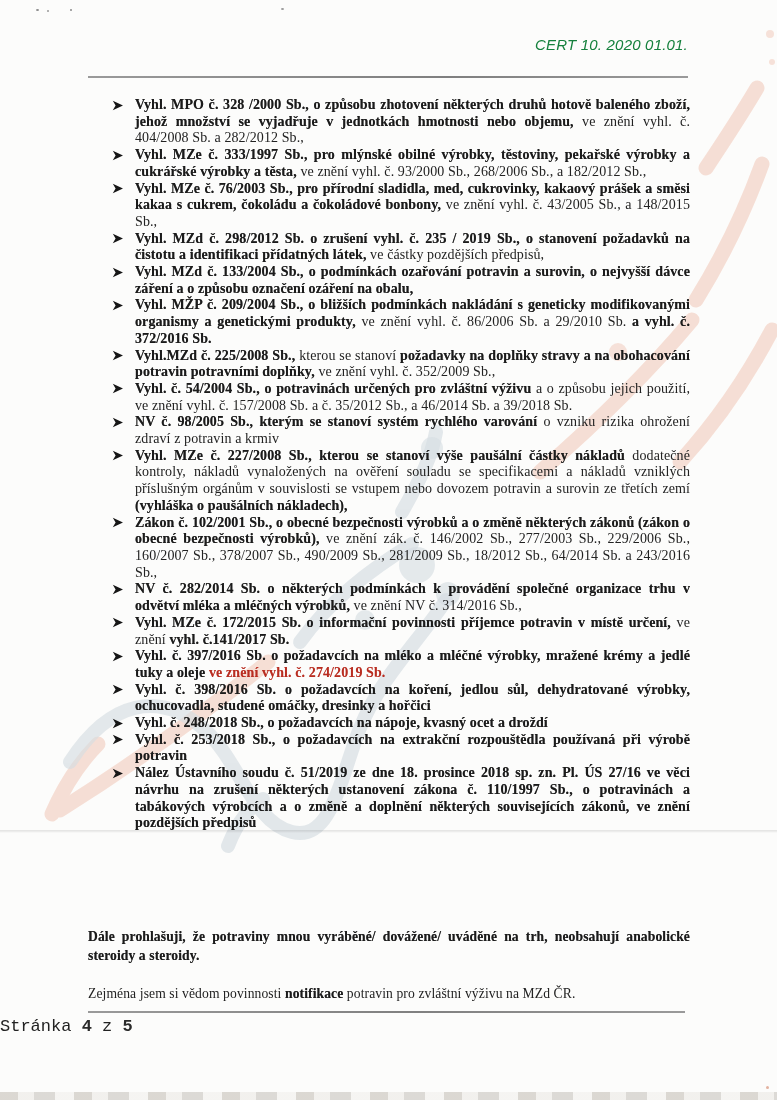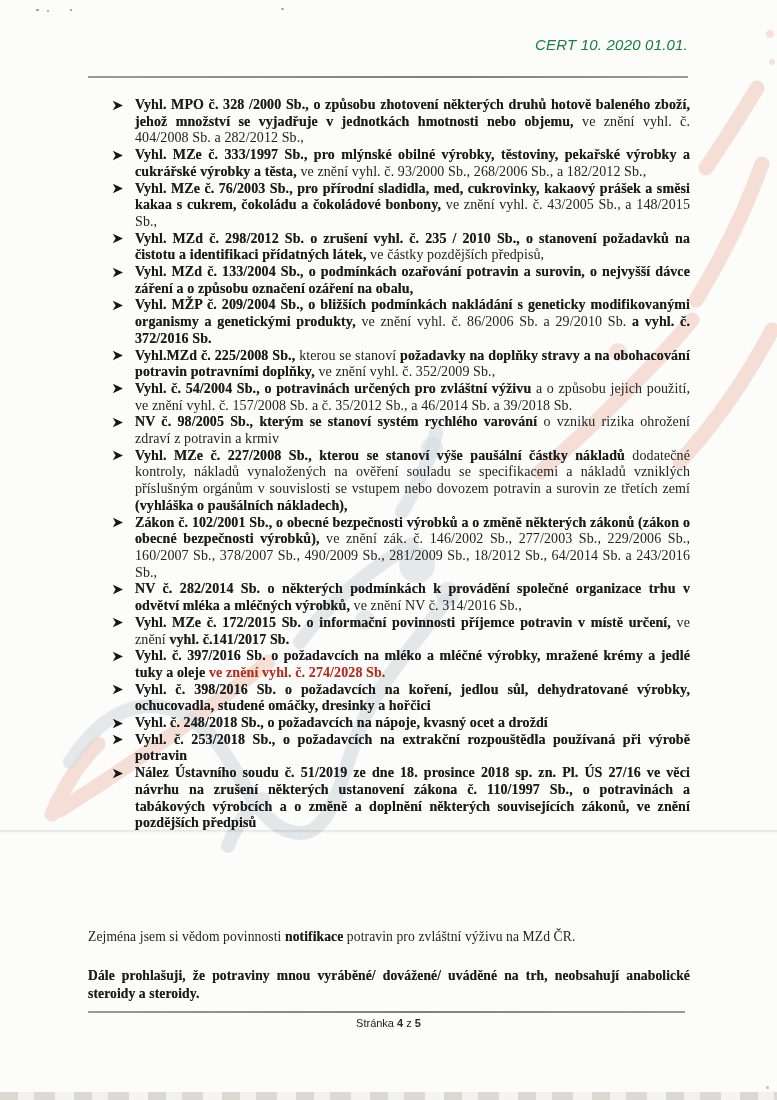--- a/index.html
+++ b/index.html
@@ -49,23 +49,23 @@
     position:absolute;left:88px;top:928px;width:602px;
     font-size:13.6px;line-height:18.5px;
   }
   .closing p{margin:0 0 20px 0;text-align:justify;letter-spacing:.1px;}
 
   .footer-rule{
     position:absolute;left:88px;top:1011px;width:597px;height:2px;
     background:linear-gradient(90deg,#9a9a9a,#808080 55%,#9a9a9a);
   }
   .page-footer{
-    position:absolute;left:0;top:1017px;width:777px;text-align:center;
-    font-family:Liberation Sans, sans-serif;
-    font-size:11px;color:#2a2a2a;
+    position:absolute;left:0;top:1017px;width:777px;
+    font-family:Liberation Mono, monospace;
+    font-size:17px;color:#2a2a2a;
   }
   .page-footer .seg-b{text-shadow:none;}
 
   
   .crease{
     position:absolute;left:0;top:830px;width:777px;height:3px;
     background:linear-gradient(180deg,rgba(0,0,0,.10),rgba(0,0,0,.05) 60%,rgba(0,0,0,0));
   }
   .bottom-band{
     position:absolute;left:0;bottom:0;width:777px;height:8px;
@@ -139,21 +139,21 @@
             </svg>
           </span>
           <div class="itext"><span class="seg-b">Vyhl. MZe č. 76/2003 Sb., pro přírodní sladidla, med, cukrovinky, kakaový prášek a směsi kakaa s cukrem, čokoládu a čokoládové bonbony,</span><span class="seg-r"> ve znění vyhl. č. 43/2005 Sb., a 148/2015 Sb.,</span></div>
         </div>
         <div class="item">
           <span class="marker">
             <svg viewBox="0 0 12 11">
               <path d="M0.8 0.8 L11 5.5 L0.8 10.2 L3.6 5.5 Z" fill="#161616"></path>
             </svg>
           </span>
-          <div class="itext"><span class="seg-b">Vyhl. MZd č. 298/2012 Sb. o zrušení vyhl. č. 235 / 2010 Sb., o stanovení požadavků na čistotu a identifikaci přídatných látek,</span><span class="seg-r"> ve částky pozdějších předpisů,</span></div>
+          <div class="itext"><span class="seg-b">Vyhl. MZd č. 298/2012 Sb. o zrušení vyhl. č. 235 / 2019 Sb., o stanovení požadavků na čistotu a identifikaci přídatných látek,</span><span class="seg-r"> ve částky pozdějších předpisů,</span></div>
         </div>
         <div class="item">
           <span class="marker">
             <svg viewBox="0 0 12 11">
               <path d="M0.8 0.8 L11 5.5 L0.8 10.2 L3.6 5.5 Z" fill="#161616"></path>
             </svg>
           </span>
           <div class="itext"><span class="seg-b">Vyhl. MZd č. 133/2004 Sb., o podmínkách ozařování potravin a surovin, o nejvyšší dávce záření a o způsobu označení ozáření na obalu,</span></div>
         </div>
         <div class="item">
@@ -219,21 +219,21 @@
             </svg>
           </span>
           <div class="itext"><span class="seg-b">Vyhl. MZe č. 172/2015 Sb. o informační povinnosti příjemce potravin v místě určení,</span><span class="seg-r"> ve znění </span><span class="seg-b">vyhl. č.141/2017 Sb.</span></div>
         </div>
         <div class="item">
           <span class="marker">
             <svg viewBox="0 0 12 11">
               <path d="M0.8 0.8 L11 5.5 L0.8 10.2 L3.6 5.5 Z" fill="#161616"></path>
             </svg>
           </span>
-          <div class="itext"><span class="seg-b">Vyhl. č. 397/2016 Sb. o požadavcích na mléko a mléčné výrobky, mražené krémy a jedlé tuky a oleje </span><span class="seg-rb">ve znění vyhl. č. 274/2028 Sb.</span></div>
+          <div class="itext"><span class="seg-b">Vyhl. č. 397/2016 Sb. o požadavcích na mléko a mléčné výrobky, mražené krémy a jedlé tuky a oleje </span><span class="seg-rb">ve znění vyhl. č. 274/2019 Sb.</span></div>
         </div>
         <div class="item">
           <span class="marker">
             <svg viewBox="0 0 12 11">
               <path d="M0.8 0.8 L11 5.5 L0.8 10.2 L3.6 5.5 Z" fill="#161616"></path>
             </svg>
           </span>
           <div class="itext"><span class="seg-b">Vyhl. č. 398/2016 Sb. o požadavcích na koření, jedlou sůl, dehydratované výrobky, ochucovadla, studené omáčky, dresinky a hořčici</span></div>
         </div>
         <div class="item">
@@ -256,22 +256,22 @@
           <span class="marker">
             <svg viewBox="0 0 12 11">
               <path d="M0.8 0.8 L11 5.5 L0.8 10.2 L3.6 5.5 Z" fill="#161616"></path>
             </svg>
           </span>
           <div class="itext"><span class="seg-b">Nález Ústavního soudu č. 51/2019 ze dne 18. prosince 2018 sp. zn. Pl. ÚS 27/16 ve věci návrhu na zrušení některých ustanovení zákona č. 110/1997 Sb., o potravinách a tabákových výrobcích a o změně a doplnění některých souvisejících zákonů, ve znění pozdějších předpisů</span></div>
         </div>
       </div>
 
     <div class="closing">
+      <p><span class="seg-b">Dále prohlašuji, že potraviny mnou vyráběné/ dovážené/ uváděné na trh, neobsahují anabolické steroidy a steroidy.</span></p>
       <p><span class="seg-r">Zejména jsem si vědom povinnosti </span><span class="seg-b">notifikace</span><span class="seg-r"> potravin pro zvláštní výživu na MZd ČR.</span></p>
-      <p><span class="seg-b">Dále prohlašuji, že potraviny mnou vyráběné/ dovážené/ uváděné na trh, neobsahují anabolické steroidy a steroidy.</span></p>
     </div>
 
     <div class="footer-rule"></div>
     <div class="page-footer"><span class="seg-r">Stránka </span><span class="seg-b">4</span><span class="seg-r"> z </span><span class="seg-b">5</span></div>
 
     <div class="crease"></div>
     <div class="bottom-band"></div>
     <div class="speck" style="left:36px;top:9px;width:3px;height:2px;background:#8b8b8b;"></div>
     <div class="speck" style="left:47px;top:10px;width:2px;height:2px;background:#9a9a9a;"></div>
     <div class="speck" style="left:70px;top:9px;width:2px;height:2px;background:#8b8b8b;"></div>

